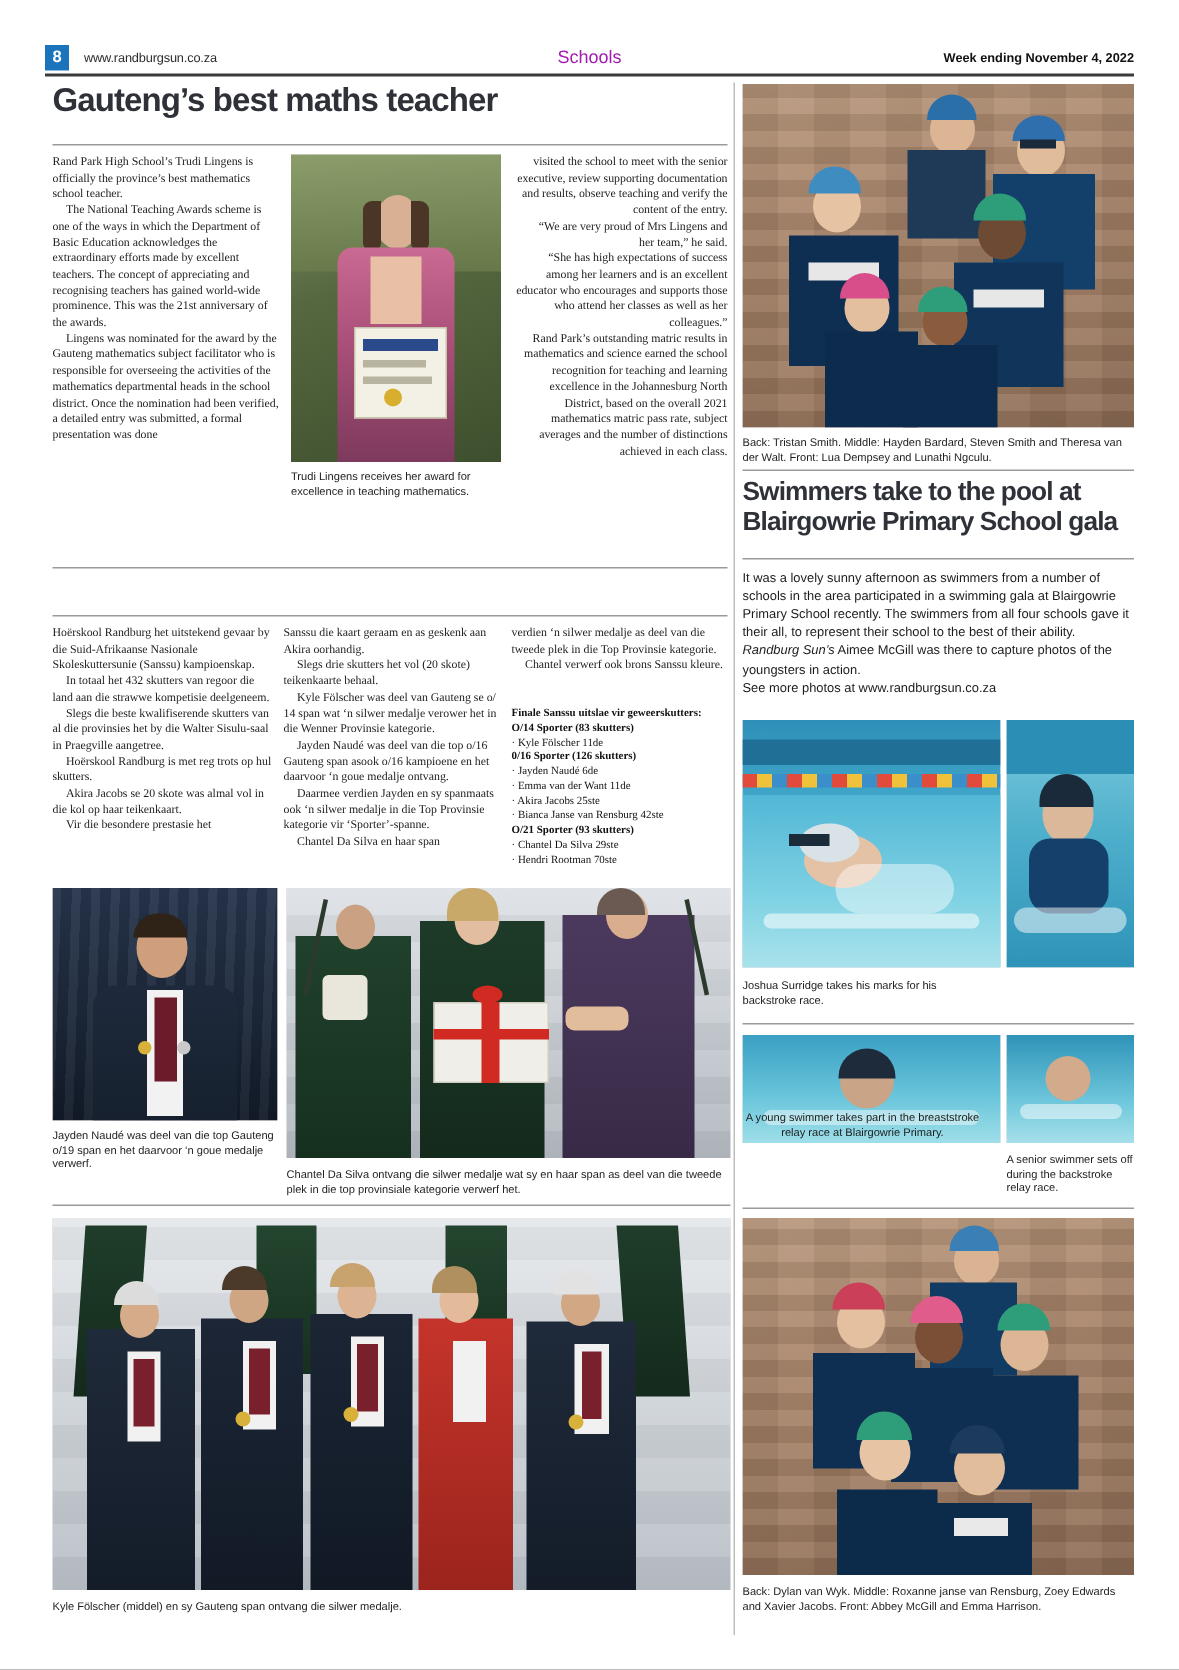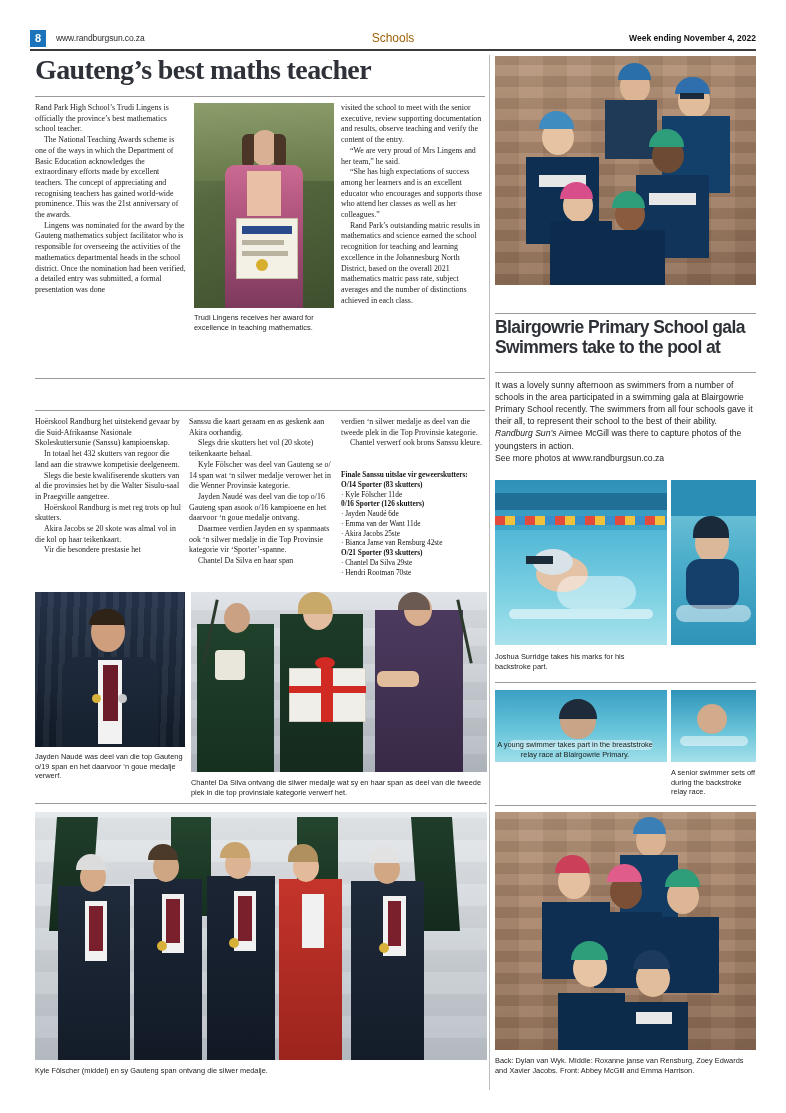--- a/index.html
+++ b/index.html
@@ -38,21 +38,21 @@
     margin-left: 10px;
     font-size: 8.5px;
     color: #2b2b2b;
     letter-spacing: -0.1px;
   }
   .masthead-section {
     position: absolute;
     left: 0; right: 0;
     text-align: center;
     font-size: 12px;
-    color: #a16207;
+    color: #a21caf;
     font-weight: 400;
   }
   .masthead-date {
     margin-left: auto;
     font-size: 8.5px;
     font-weight: bold;
     color: #111;
   }
   .masthead-rule {
     position: absolute;
@@ -128,21 +128,21 @@
   <div class="masthead">
     <div class="page-num">8</div>
     <div class="masthead-url">www.randburgsun.co.za</div>
     <div class="masthead-section">Schools</div>
     <div class="masthead-date">Week ending November 4, 2022</div>
   </div>
   <div class="masthead-rule"></div>
 
   <div class="vr" style="left:489px; top:55px; height:1035px;"></div>
 
-  <div class="headline" style="position:absolute; left:35px; top:56px; width:450px; font-size:28px;font-family:Liberation Serif, serif;">Gauteng’s best maths teacher</div>
+  <div class="headline" style="position:absolute; left:35px; top:56px; width:450px; font-size:22px;">Gauteng’s best maths teacher</div>
 
   <div class="hr-thin" style="left:35px; top:96px; width:450px;"></div>
 
   <div class="body-col" style="position:absolute; left:35px; top:103px; width:152px;">
     <p>Rand Park High School’s Trudi Lingens is officially the province’s best mathematics school teacher.</p>
     <p class="ind">The National Teaching Awards scheme is one of the ways in which the Department of Basic Education acknowledges the extraordinary efforts made by excellent teachers. The concept of appreciating and recognising teachers has gained world-wide prominence. This was the 21st anniversary of the awards.</p>
     <p class="ind">Lingens was nominated for the award by the Gauteng mathematics subject facilitator who is responsible for overseeing the activities of the mathematics departmental heads in the school district. Once the nomination had been verified, a detailed entry was submitted, a formal presentation was done</p>
   </div>
 
   <div class="photo" style="left:194px; top:103px; width:140px; height:205px;">
@@ -158,21 +158,21 @@
     <div class="rect" style="left:30%; top:56%; width:44%; height:30%; background:#f3f1e6; border:1px solid #c9c3ab;"></div>
     <div class="rect" style="left:34%; top:60%; width:36%; height:4%; background:#2a4a8c;"></div>
     <div class="rect" style="left:34%; top:67%; width:30%; height:2.5%; background:#b9b4a0;"></div>
     <div class="rect" style="left:34%; top:72%; width:33%; height:2.5%; background:#b9b4a0;"></div>
     <div class="blob" style="left:44%; top:76%; width:12px; height:12px; background:#d8ae2e;"></div>
   </div>
 
   <div class="caption" style="position:absolute; left:194px; top:313px; width:140px;">Trudi Lingens receives her award for excellence in teaching mathematics.</div>
 
 
-  <div class="body-col" style="position:absolute; left:341px; top:103px; width:144px;">
+  <div class="body-col" style="position:absolute; left:341px; top:103px; width:144px;text-align:right;">
     <p>visited the school to meet with the senior executive, review supporting documentation and results, observe teaching and verify the content of the entry.</p>
     <p class="ind">“We are very proud of Mrs Lingens and her team,” he said.</p>
     <p class="ind">“She has high expectations of success among her learners and is an excellent educator who encourages and supports those who attend her classes as well as her colleagues.”</p>
     <p class="ind">Rand Park’s outstanding matric results in mathematics and science earned the school recognition for teaching and learning excellence in the Johannesburg North District, based on the overall 2021 mathematics matric pass rate, subject averages and the number of distinctions achieved in each class.</p>
   </div>
 
   <div class="hr-thin" style="left:35px; top:378px; width:450px;"></div>
 
 
   <div class="hr-thin" style="left:35px; top:410px; width:450px;"></div>
@@ -324,26 +324,27 @@
 
     <div class="blob" style="left:26%; top:58%; width:30px; height:33px; background:#e3bf9e;"></div>
     <div class="blob" style="left:25%; top:55%; width:33px; height:17px; background:#d84e8a; border-radius:17px 17px 0 0;"></div>
     <div class="rect" style="left:21%; top:72%; width:24%; height:28%; background:#0d2c4d;"></div>
 
     <div class="blob" style="left:46%; top:62%; width:30px; height:33px; background:#8a5b3c;"></div>
     <div class="blob" style="left:45%; top:59%; width:33px; height:17px; background:#2e9e7a; border-radius:17px 17px 0 0;"></div>
     <div class="rect" style="left:41%; top:76%; width:24%; height:24%; background:#0d2c4d;"></div>
   </div>
 
+  <div class="caption" style="position:absolute; left:495px; top:290px; width:261px;">Back: Tristan Smith. Middle: Hayden Bardard, Steven Smith and Theresa van der Walt.  Front: Lua Dempsey and Lunathi Ngculu.</div>
 
   <div class="hr-thin" style="left:495px; top:313px; width:261px;"></div>
 
   <div class="headline" style="position:absolute; left:495px; top:318px; width:265px; font-size:17.5px; line-height:1.12;">
+    <div>Swimmers take to the pool at</div>
     <div>Blairgowrie Primary School gala</div>
-    <div>Swimmers take to the pool at</div>
   </div>
 
   <div class="hr-thin" style="left:495px; top:372px; width:261px;"></div>
 
   <div class="intro" style="position:absolute; left:495px; top:379px; width:261px;">
     <span>It was a lovely sunny afternoon as swimmers from a number of schools in the area participated in a swimming gala at Blairgowrie Primary School recently. The swimmers from all four schools gave it their all, to represent their school to the best of their ability. </span><span class="it">Randburg Sun’s</span><span> Aimee McGill was there to capture photos of the youngsters in action.</span>
     <div>See more photos at www.randburgsun.co.za</div>
   </div>
 
   <div class="photo" style="left:495px; top:480px; width:172px; height:165px;">
@@ -360,21 +361,21 @@
 
   <div class="photo" style="left:671px; top:480px; width:85px; height:165px;">
     <div class="ph-inner g-pool2"></div>
     <div class="rect" style="left:0; top:0; width:100%; height:22%; background:#2b8fb5;"></div>
     <div class="blob" style="left:28%; top:26%; width:34px; height:40px; background:#dcb89a;"></div>
     <div class="blob" style="left:26%; top:22%; width:36px; height:22px; background:#1a2a3a; border-radius:18px 18px 0 0;"></div>
     <div class="rect" style="left:18%; top:48%; width:62%; height:30%; background:#14406b; border-radius:14px;"></div>
     <div class="rect" style="left:6%; top:76%; width:88%; height:10%; background:rgba(255,255,255,.5); border-radius:10px;"></div>
   </div>
 
-  <div class="caption" style="position:absolute; left:495px; top:652px; width:160px;">Joshua Surridge takes his marks for his backstroke part.</div>
+  <div class="caption" style="position:absolute; left:495px; top:652px; width:160px;">Joshua Surridge takes his marks for his backstroke race.</div>
 
   <div class="hr-thin" style="left:495px; top:682px; width:261px;"></div>
 
   <div class="photo" style="left:495px; top:690px; width:172px; height:72px;">
     <div class="ph-inner" style="background:linear-gradient(180deg,#3ba0c4 0%,#67c4da 55%,#9fdfe9 100%);"></div>
     <div class="blob" style="left:38%; top:18%; width:36px; height:36px; background:#caa486;"></div>
     <div class="blob" style="left:37%; top:12%; width:38px; height:20px; background:#1d2b3a; border-radius:19px 19px 0 0;"></div>
     <div class="rect" style="left:8%; top:70%; width:84%; height:14%; background:rgba(255,255,255,.45); border-radius:12px;"></div>
   </div>
 

